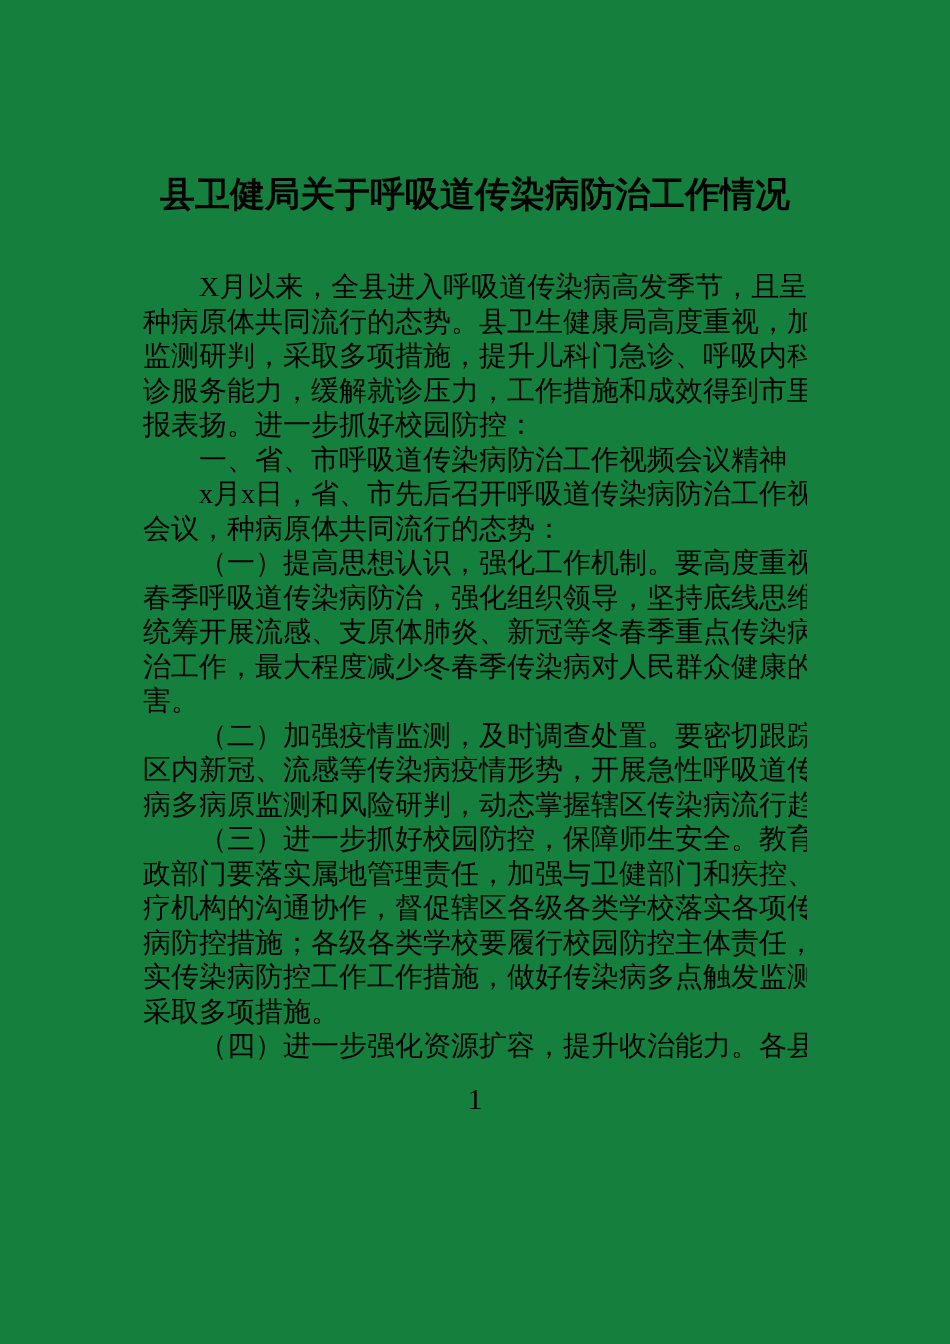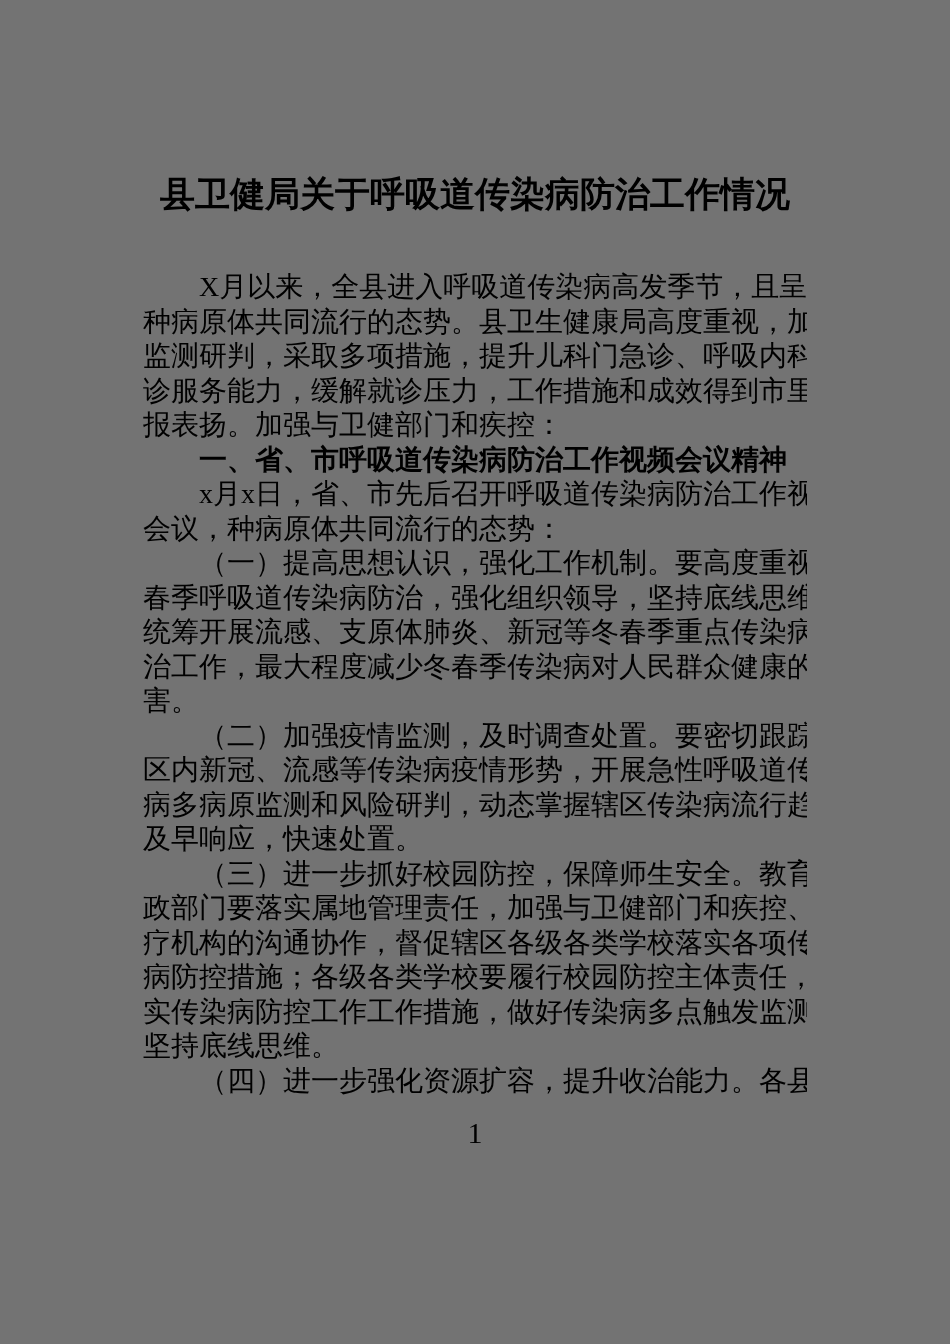--- a/index.html
+++ b/index.html
@@ -4,21 +4,21 @@
 <style>
   html, body {
     margin: 0;
     padding: 0;
     background: #ffffff;
   }
   .page {
     position: relative;
     width: 950px;
     height: 1344px;
-    background: #737373;
+    background: #15803d;
     color: #000000;
     overflow: hidden;
     font-family: "Liberation Serif", sans-serif;
   }
   .title-block {
     padding-top: 159px;
     text-align: center;
     font-family: "Liberation Sans", sans-serif;
     font-weight: bold;
     font-size: 35px;
@@ -40,21 +40,21 @@
     overflow: hidden;
     white-space: nowrap;
   }
   .ln.end {
     text-align-last: left;
   }
   .ln.ind {
     padding-left: 56px;
   }
   .ln.hd {
-    font-weight: bold;
+    font-weight: normal;
     text-align-last: left;
     font-family: "Liberation Sans", sans-serif;
   }
   .page-num {
     margin-top: 20px;
     text-align: center;
     font-family: "Liberation Serif", serif;
     font-size: 30px;
     line-height: 30px;
   }
@@ -68,21 +68,21 @@
     <div>县卫健局关于呼吸道传染病防治工作情况</div>
   </div>
 
   <div class="body-block">
 
     <div class="para">
       <div class="ln ind">X月以来，全县进入呼吸道传染病高发季节，且呈现多</div>
       <div class="ln">种病原体共同流行的态势。县卫生健康局高度重视，加强</div>
       <div class="ln">监测研判，采取多项措施，提升儿科门急诊、呼吸内科门</div>
       <div class="ln">诊服务能力，缓解就诊压力，工作措施和成效得到市里通</div>
-      <div class="ln end">报表扬。加强与卫健部门和疾控：</div>
+      <div class="ln end">报表扬。进一步抓好校园防控：</div>
     </div>
 
     <div class="para">
       <div class="ln ind hd">一、省、市呼吸道传染病防治工作视频会议精神</div>
     </div>
 
     <div class="para">
       <div class="ln ind">x月x日，省、市先后召开呼吸道传染病防治工作视频</div>
       <div class="ln end">会议，种病原体共同流行的态势：</div>
     </div>
@@ -92,30 +92,29 @@
       <div class="ln">春季呼吸道传染病防治，强化组织领导，坚持底线思维，</div>
       <div class="ln">统筹开展流感、支原体肺炎、新冠等冬春季重点传染病防</div>
       <div class="ln">治工作，最大程度减少冬春季传染病对人民群众健康的危</div>
       <div class="ln end">害。</div>
     </div>
 
     <div class="para">
       <div class="ln ind">（二）加强疫情监测，及时调查处置。要密切跟踪辖</div>
       <div class="ln">区内新冠、流感等传染病疫情形势，开展急性呼吸道传染</div>
       <div class="ln">病多病原监测和风险研判，动态掌握辖区传染病流行趋势</div>
-      <div class="ln end">及早响应，快速处置。</div>
     </div>
 
     <div class="para">
       <div class="ln ind">（三）进一步抓好校园防控，保障师生安全。教育行</div>
       <div class="ln">政部门要落实属地管理责任，加强与卫健部门和疾控、医</div>
       <div class="ln">疗机构的沟通协作，督促辖区各级各类学校落实各项传染</div>
       <div class="ln">病防控措施；各级各类学校要履行校园防控主体责任，落</div>
       <div class="ln">实传染病防控工作工作措施，做好传染病多点触发监测预</div>
-      <div class="ln end">坚持底线思维。</div>
+      <div class="ln end">采取多项措施。</div>
     </div>
 
     <div class="para">
       <div class="ln ind">（四）进一步强化资源扩容，提升收治能力。各县区</div>
     </div>
 
   </div>
 
   <div class="page-num">1</div>
 

